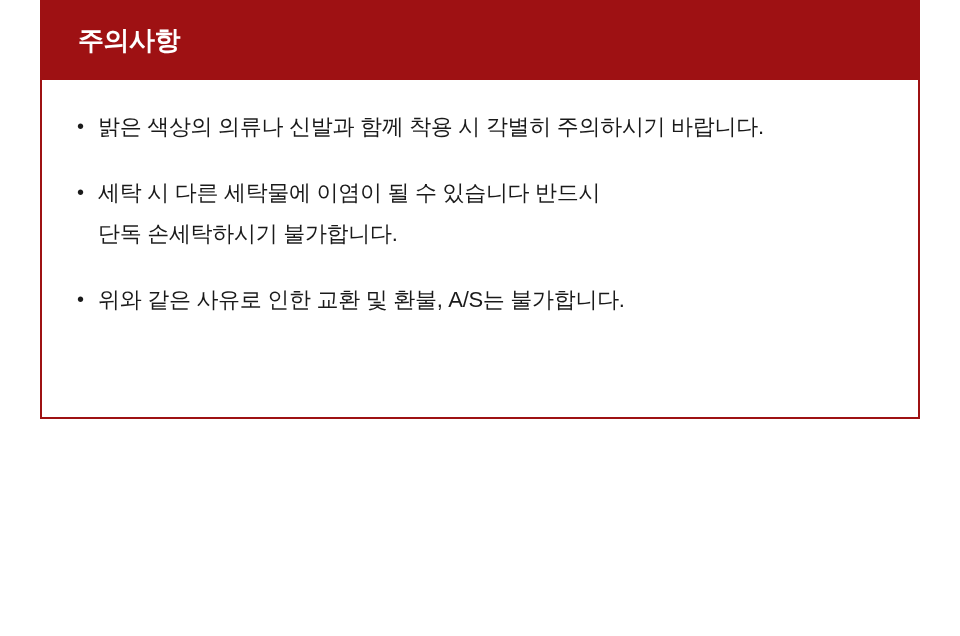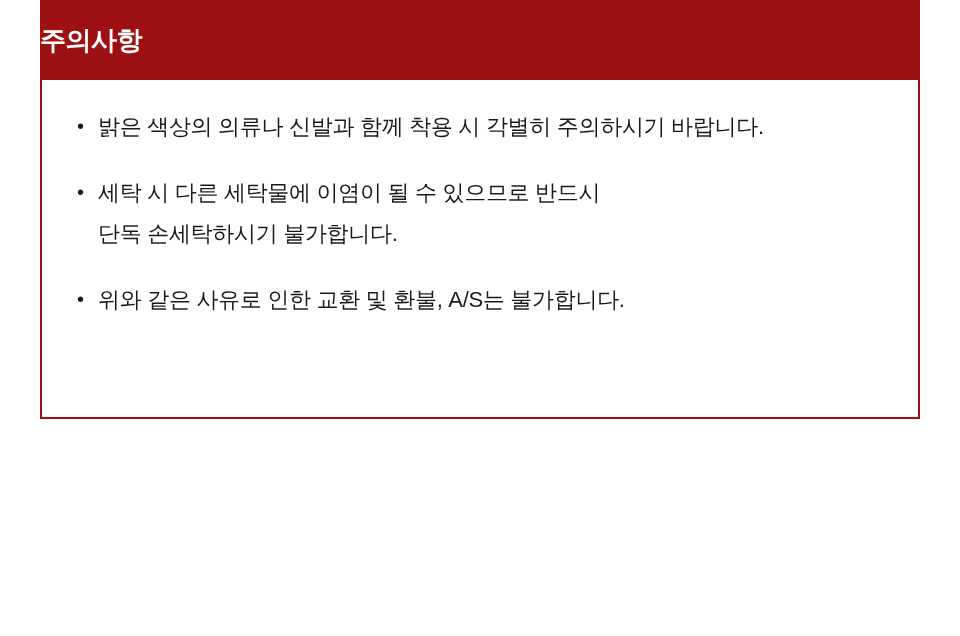--- a/index.html
+++ b/index.html
@@ -29,20 +29,21 @@
     height: 80px;
     background: #9e1113;
     display: flex;
     align-items: center;
   }
   .notice-header-title {
     color: #ffffff;
     font-size: 26px;
     font-weight: bold;
     letter-spacing: -0.5px;
+    margin-left: 38px;
     line-height: 1;
     white-space: nowrap;
   }
 
   
   .notice-body {
     box-sizing: border-box;
     width: 880px;
     height: 339px;
     background: #ffffff;
@@ -98,21 +99,21 @@
   <div class="notice-body">
     <ul class="notice-list">
 
       <li class="notice-item">
         <span class="notice-bullet">•</span>
         <span class="notice-line">밝은 색상의 의류나 신발과 함께 착용 시 각별히 주의하시기 바랍니다.</span>
       </li>
 
       <li class="notice-item">
         <span class="notice-bullet">•</span>
-        <span class="notice-line">세탁 시 다른 세탁물에 이염이 될 수 있으므로 반드시</span>
+        <span class="notice-line">세탁 시 다른 세탁물에 이염이 될 수 있습니다 반드시</span>
         <span class="notice-line">단독 손세탁하시기 불가합니다.</span>
       </li>
 
       <li class="notice-item">
         <span class="notice-bullet">•</span>
         <span class="notice-line">위와 같은 사유로 인한 교환 및 환불, A/S는 불가합니다.</span>
       </li>
 
     </ul>
   </div>

